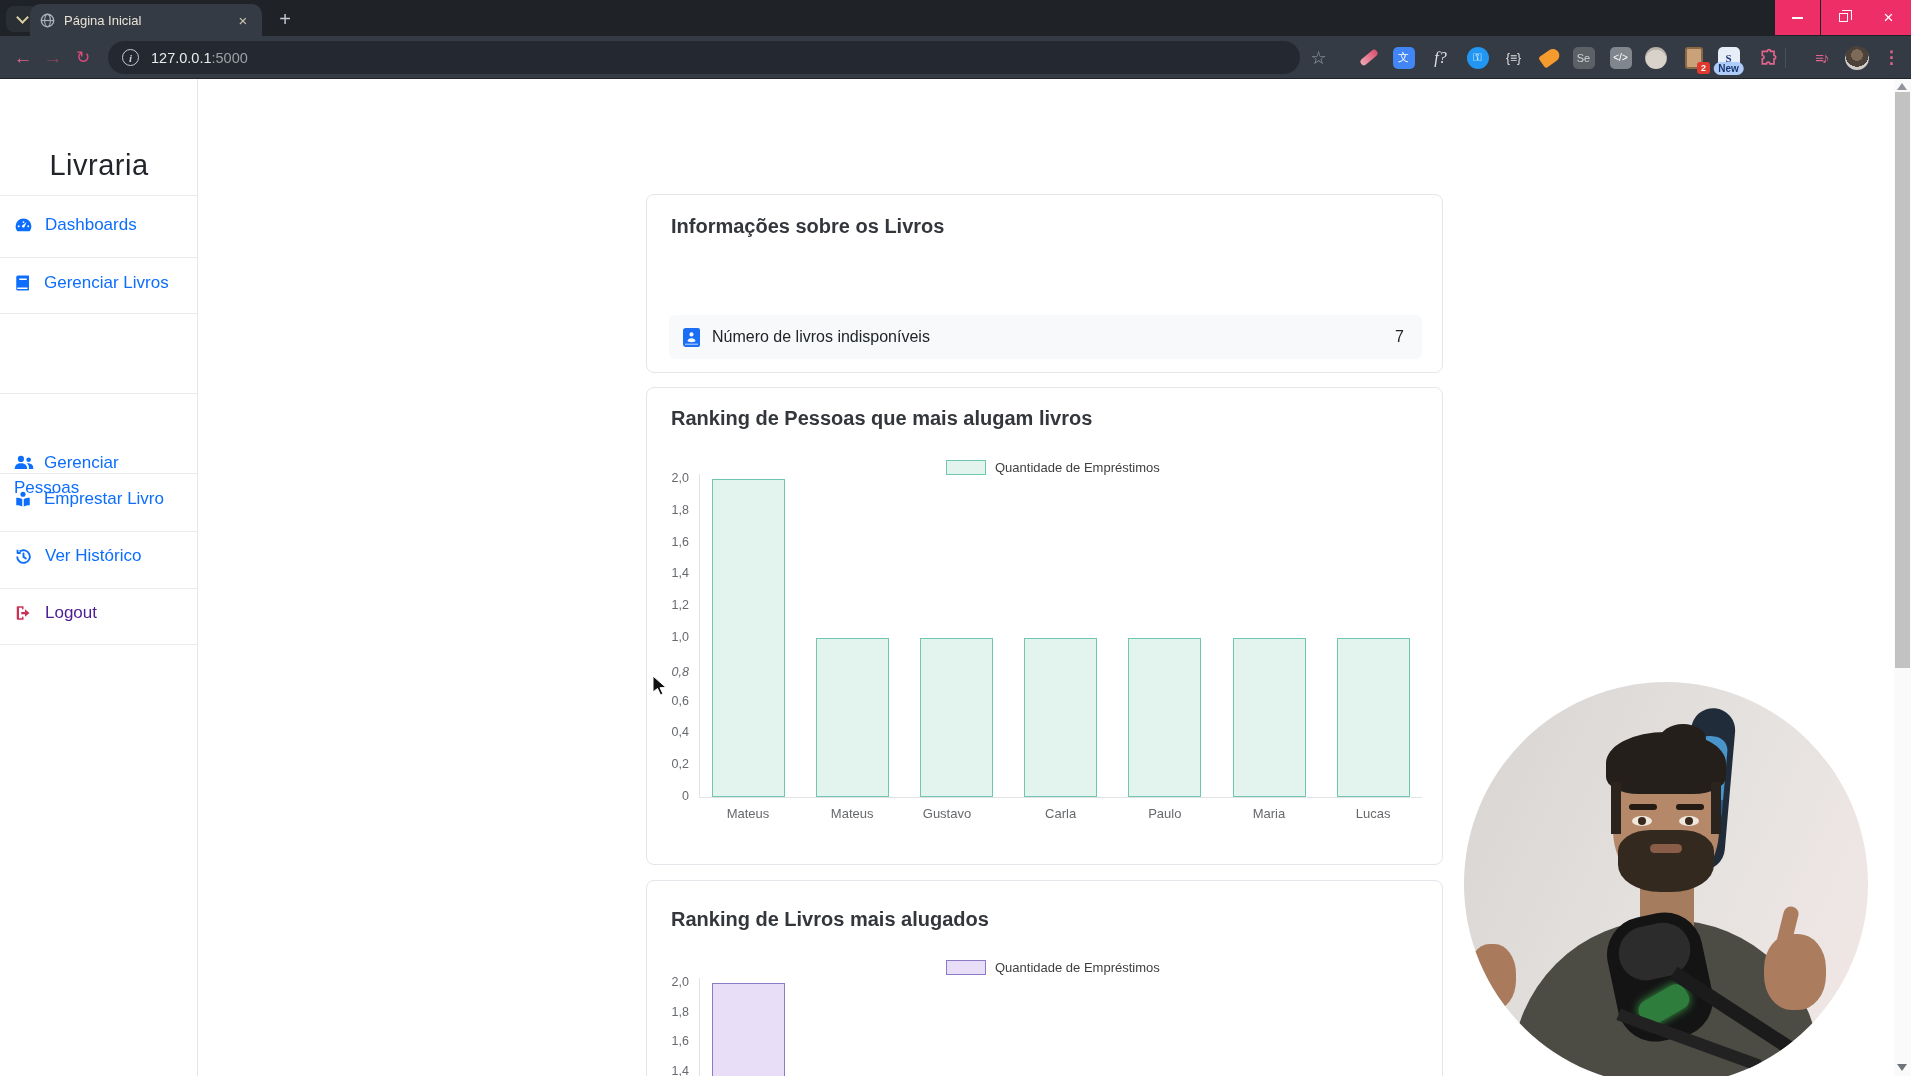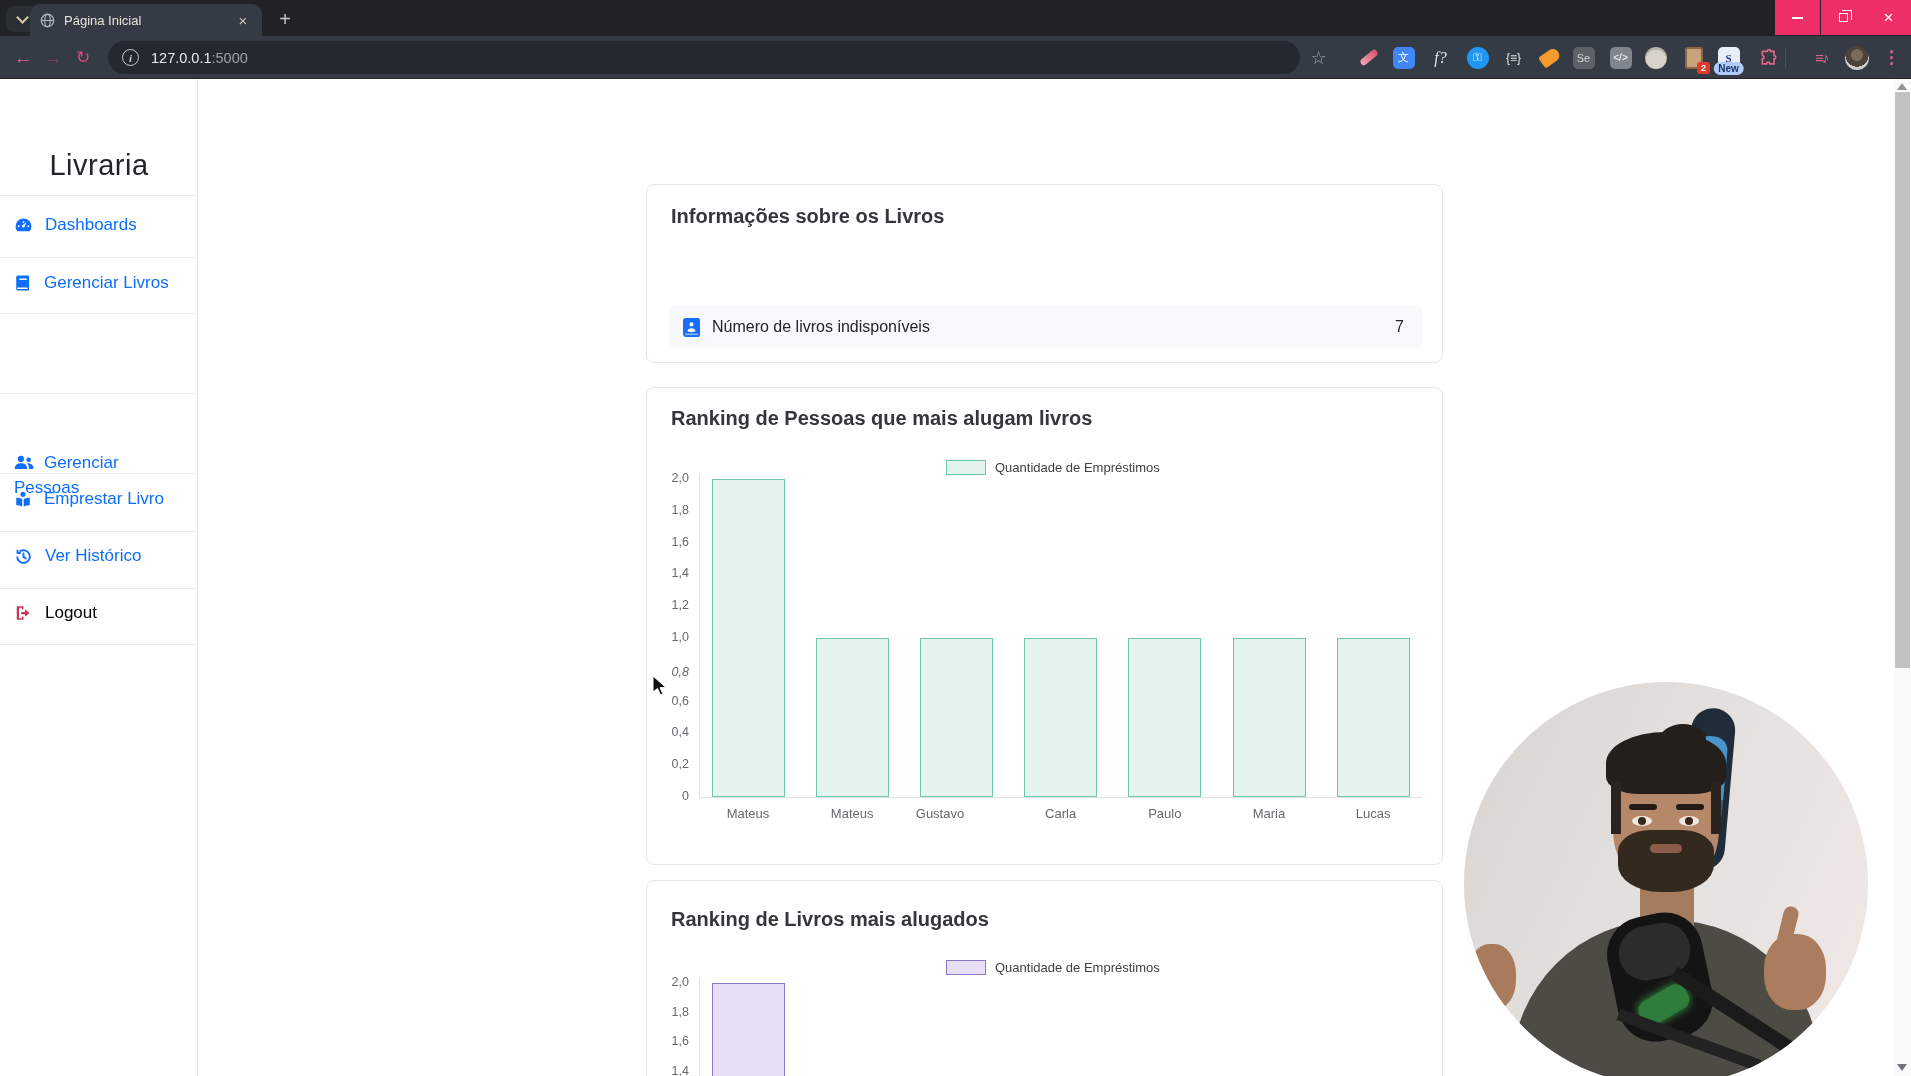--- a/index.html
+++ b/index.html
@@ -58,28 +58,28 @@
   
   #sidebar { position:absolute; left:0; top:0; width:198px; height:997px; background:#fff;
     border-right:1px solid #e4e7ea; }
   #brand { position:absolute; left:0; top:70px; width:198px; text-align:center; font-size:29px;
     color:#21252b; letter-spacing:0.5px; }
   .sdiv { position:absolute; left:0; width:198px; height:1px; background:#e9ecef; }
   .sitem { position:absolute; left:14px; width:176px; color:#0d6efd; font-size:17px;
     display:flex; align-items:center; gap:12px; text-decoration:none; cursor:pointer; }
   .sitem.wrap { display:block; line-height:25px;margin-top:40px; }
   .sitem.wrap svg { vertical-align:-3px; margin-right:10px; }
-  .sitem.danger { color:#000000; }
+  .sitem.danger { color:#4c1d95; }
   .sitem svg { flex:none; }
 
   
   .card { position:absolute; left:646px; width:797px; background:#fff; border:1px solid #e3e6ea;
     border-radius:8px; overflow:hidden; }
   .card-title { position:absolute; left:24px; font-size:20px; font-weight:bold; color:#33373c; }
-  #card-info  { top:105px; height:179px; }
+  #card-info  { top:115px; height:179px; }
   #card-chart1{ top:308px; height:478px; }
   #card-chart2{ top:801px; height:400px; }
   .inforow { position:absolute; left:22px; width:753px; height:44px; background:#f8f9fa;
     border-radius:6px; display:flex; align-items:center; font-size:16px; color:#212529; }
   .inforow .ric { margin:0 12px 0 14px; color:#1a6ef5; display:flex; }
   .inforow .rval { margin-left:auto; margin-right:18px; }
 
   .chart { position:absolute; left:0; top:0; width:100%; height:100%; }
   .ylab { position:absolute; width:40px; text-align:right; font-size:12.5px; color:#66696d; }
   .xlab { position:absolute; width:94px; text-align:center; font-size:13px; color:#66696d; }
@@ -302,21 +302,21 @@
         <div class="axis" style="left: 52px; top: 409px; width: 723px; height: 1px;"></div>
         <div class="bar" style="left: 64.5px; top: 91px; width: 73px; height: 318px; background: rgb(227, 244, 238); border-color: rgb(111, 199, 178);"></div>
         <div class="bar" style="left: 168.7px; top: 250px; width: 73px; height: 159px; background: rgb(227, 244, 238); border-color: rgb(111, 199, 178);"></div>
         <div class="bar" style="left: 272.9px; top: 250px; width: 73px; height: 159px; background: rgb(227, 244, 238); border-color: rgb(111, 199, 178);"></div>
         <div class="bar" style="left: 377.1px; top: 250px; width: 73px; height: 159px; background: rgb(227, 244, 238); border-color: rgb(111, 199, 178);"></div>
         <div class="bar" style="left: 481.3px; top: 250px; width: 73px; height: 159px; background: rgb(227, 244, 238); border-color: rgb(111, 199, 178);"></div>
         <div class="bar" style="left: 585.5px; top: 250px; width: 73px; height: 159px; background: rgb(227, 244, 238); border-color: rgb(111, 199, 178);"></div>
         <div class="bar" style="left: 689.7px; top: 250px; width: 73px; height: 159px; background: rgb(227, 244, 238); border-color: rgb(111, 199, 178);"></div>
         <div class="xlab" style="left: 54px; top: 418px;">Mateus</div>
         <div class="xlab" style="left: 158.2px; top: 418px;">Mateus</div>
-        <div class="xlab" style="left: 246px; top: 418px;">Gustavo</div>
+        <div class="xlab" style="left: 253px; top: 418px;">Gustavo</div>
         <div class="xlab" style="left: 366.6px; top: 418px;">Carla</div>
         <div class="xlab" style="left: 470.8px; top: 418px;">Paulo</div>
         <div class="xlab" style="left: 575px; top: 418px;">Maria</div>
         <div class="xlab" style="left: 679.2px; top: 418px;">Lucas</div>
       </div>
   </div>
   <div class="card" id="card-chart2">
     <div class="card-title" style="top:27px;">Ranking de Livros mais alugados</div>
     <div class="chart" id="chart1">
         <div class="legend-sw" style="left: 299px; top: 79px; background: rgb(232, 222, 247); border-color: rgb(139, 122, 197);"></div>

